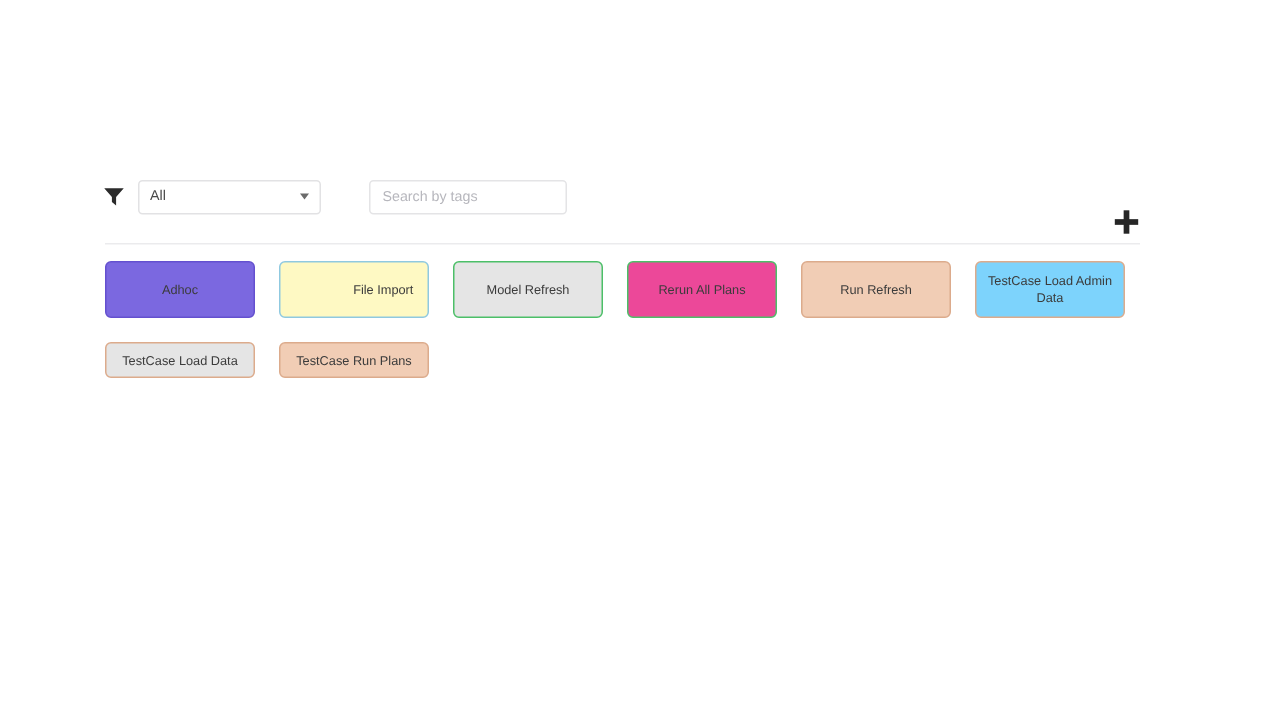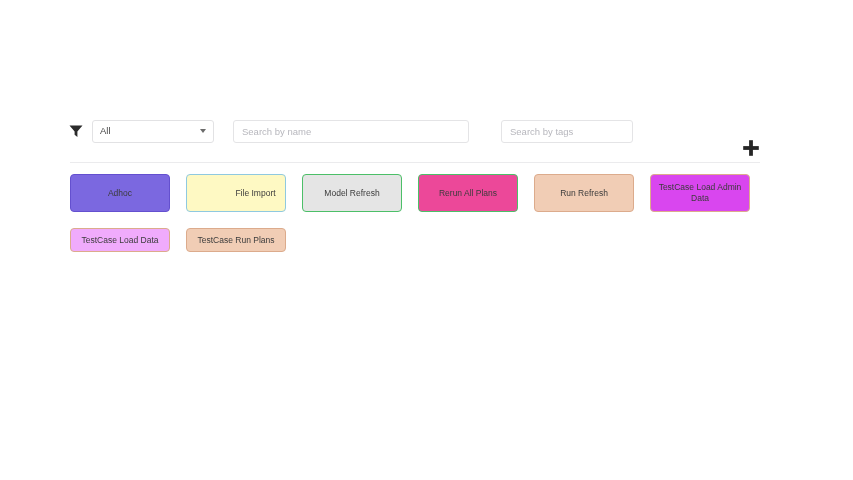--- a/index.html
+++ b/index.html
@@ -145,36 +145,35 @@
 
   <svg class="filter-icon" viewBox="0 0 16 16">
     <polygon points="1.5,2.5 14.5,2.5 9.4,8.4 9.4,14 6.6,11.7 6.6,8.4" fill="#2b2b2b"></polygon>
   </svg>
 
   <div class="select-wrap">
     <span class="select-value">All</span>
     <span class="select-caret"></span>
   </div>
 
-  <input class="text-input input-name" type="text" placeholder="Search by name" style="">
 
   <input class="text-input input-tags" type="text" placeholder="Search by tags" style="">
 </div>
 
 <button class="add-button" title="+">
   <svg viewBox="0 0 20 20" width="20" height="20">
     <rect x="8.1" y="2.2" width="3.8" height="15.6" fill="#262626"></rect>
     <rect x="2.2" y="8.1" width="15.6" height="3.8" fill="#262626"></rect>
   </svg>
 </button>
 
 <div class="divider"></div>
 
 <div class="chips">
   <div class="chip" style="background: rgb(123, 104, 224); border-color: rgb(100, 80, 207); color: rgb(59, 59, 59);">Adhoc</div>
   <div class="chip" style="background: #fef9c3; border-color: rgb(143, 201, 224); color: rgb(59, 59, 59); padding-left: 44px;">File Import</div>
   <div class="chip" style="background: #e5e5e5; border-color: rgb(76, 191, 104); color: rgb(59, 59, 59);">Model Refresh</div>
   <div class="chip" style="background: #ec4899; border-color: rgb(76, 191, 104); color: rgb(59, 59, 59);">Rerun All Plans</div>
   <div class="chip" style="background: rgb(241, 205, 181); border-color: rgb(220, 171, 140); color: rgb(59, 59, 59);">Run Refresh</div>
-  <div class="chip tall" style="background: #d946ef; border-color: rgb(220, 171, 140); color: rgb(59, 59, 59);">TestCase Load Admin Data</div>
-  <div class="chip" style="background: #f0abfc; border-color: rgb(220, 171, 140); color: rgb(59, 59, 59);">TestCase Load Data</div>
+  <div class="chip tall" style="background: #7dd3fc; border-color: rgb(220, 171, 140); color: rgb(59, 59, 59);">TestCase Load Admin Data</div>
+  <div class="chip" style="background: #e5e5e5; border-color: rgb(220, 171, 140); color: rgb(59, 59, 59);">TestCase Load Data</div>
   <div class="chip" style="background: rgb(241, 205, 181); border-color: rgb(220, 171, 140); color: rgb(59, 59, 59);">TestCase Run Plans</div>
 </div>
 
 </body></html>

